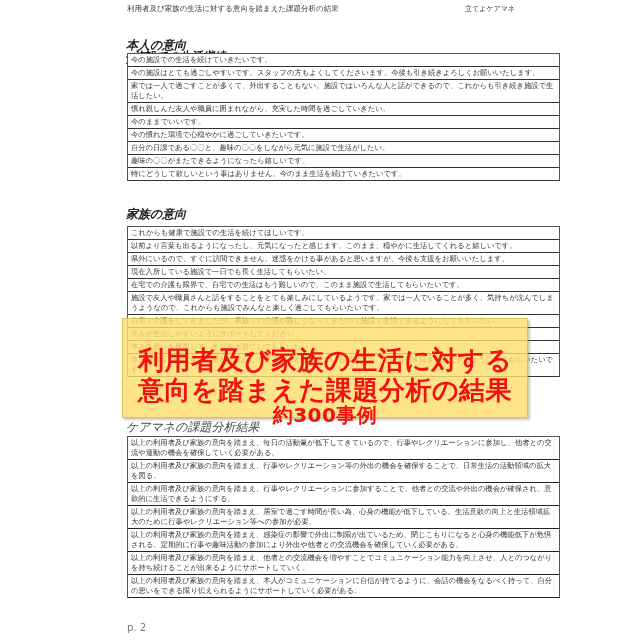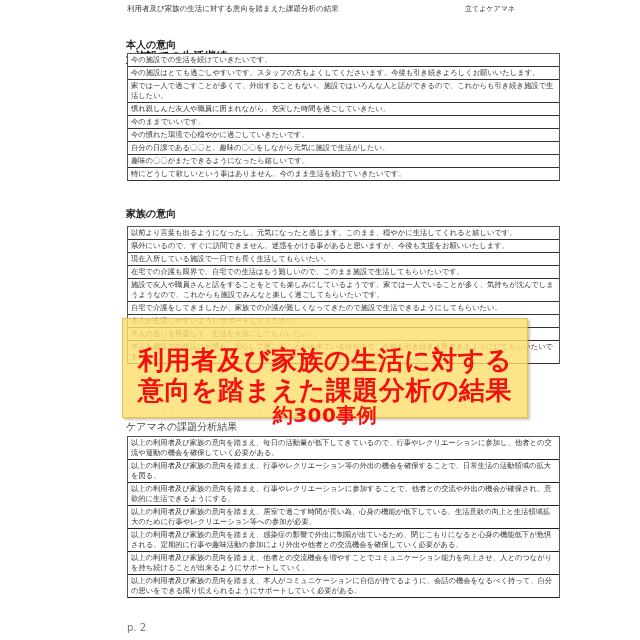--- a/index.html
+++ b/index.html
@@ -6,21 +6,21 @@
   html, body { width: 640px; height: 640px; background: #ffffff; overflow: hidden; }
   body { position: relative; font-family: "DejaVu Sans", sans-serif; color: #222; }
 
   .page-header { position: absolute; top: 4px; left: 127px; width: 392px; height: 12px; font-size: 7.5px; color: #333; }
   .page-header .title { position: absolute; left: 0; top: 0; }
   .page-header .brand { position: absolute; right: 4px; top: 0; font-size: 7px; text-align: right; }
 
   .section-title { position: absolute; left: 126px; top: 21px; font-size: 11.5px; font-weight: bold; color: #111;
     border-bottom: 1.5px solid #111; padding-right: 14px; line-height: 14px; margin-top: 28px; }
 
-  .sub-heading { position: absolute; left: 126px; font-size: 10px; font-weight: bold; color: #222; line-height: 10px; }
+  .sub-heading { position: absolute; left: 126px; font-size: 12px; font-weight: bold; color: #222; line-height: 10px; font-style: italic; }
 
   .box-list { position: absolute; left: 127px; width: 433px; border: 1px solid #555; border-bottom: none; }
   .box-list .row { border-bottom: 1px solid #333; padding: 1px 3px; font-size: 7.3px; line-height: 10px; color: #333; background: #fff; }
   .box-list .row.thick { border-bottom: 1.5px solid #222; }
 
   .overlay { position: absolute; left: 122px; top: 318px; width: 406px; height: 100px;
     background: rgba(252, 222, 110, 0.82); border: 1px solid rgba(210,180,70,0.7);
     box-shadow: 2px 2px 2px rgba(120,100,40,0.35); }
   .overlay-text { position: absolute; left: 122px; width: 406px; text-align: center; color: #f21010;
     font-weight: bold; font-family: "DejaVu Sans", sans-serif; letter-spacing: 0.5px; white-space: nowrap; margin-top: 6px; }
@@ -48,20 +48,21 @@
   <div class="row">慣れ親しんだ友人や職員に囲まれながら、充実した時間を過ごしていきたい。</div>
   <div class="row">今のままでいいです。</div>
   <div class="row">今の慣れた環境で心穏やかに過ごしていきたいです。</div>
   <div class="row">自分の日課である〇〇と、趣味の〇〇をしながら元気に施設で生活がしたい。</div>
   <div class="row">趣味の〇〇がまたできるようになったら嬉しいです。</div>
   <div class="row">特にどうして欲しいという事はありません。今のまま生活を続けていきたいです。</div>
 </div>
 
 <div class="sub-heading" style="top:209px;">家族の意向</div>
 <div class="box-list" style="top:226px;">
+  <div class="row">これからも健康で施設での生活を続けてほしいです。</div>
   <div class="row">以前より言葉も出るようになったし、元気になったと感じます。このまま、穏やかに生活してくれると嬉しいです。</div>
   <div class="row">県外にいるので、すぐに訪問できません。迷惑をかける事があると思いますが、今後も支援をお願いいたします。</div>
   <div class="row">現在入所している施設で一日でも長く生活してもらいたい。</div>
   <div class="row">在宅での介護も限界で、自宅での生活はもう難しいので、このまま施設で生活してもらいたいです。</div>
   <div class="row">施設で友人や職員さんと話をすることをとても楽しみにしているようです。家では一人でいることが多く、気持ちが沈んでしまうようなので、これからも施設でみんなと楽しく過ごしてもらいたいです。</div>
   <div class="row">自宅で介護をしてきましたが、家族での介護が難しくなってきたので施設で生活できるようにしてもらいたい。</div>
   <div class="row">本人が生活しやすいようにサポートしてください。</div>
   <div class="row">本人の思いを尊重して、生活を大切にしてもらいたい。</div>
   <div class="row">本人も施設での生活にも慣れ、安心して過ごすことが出来ている様なので、今後も引き続き入所できるようにしてもらいたいです。</div>
 </div>

